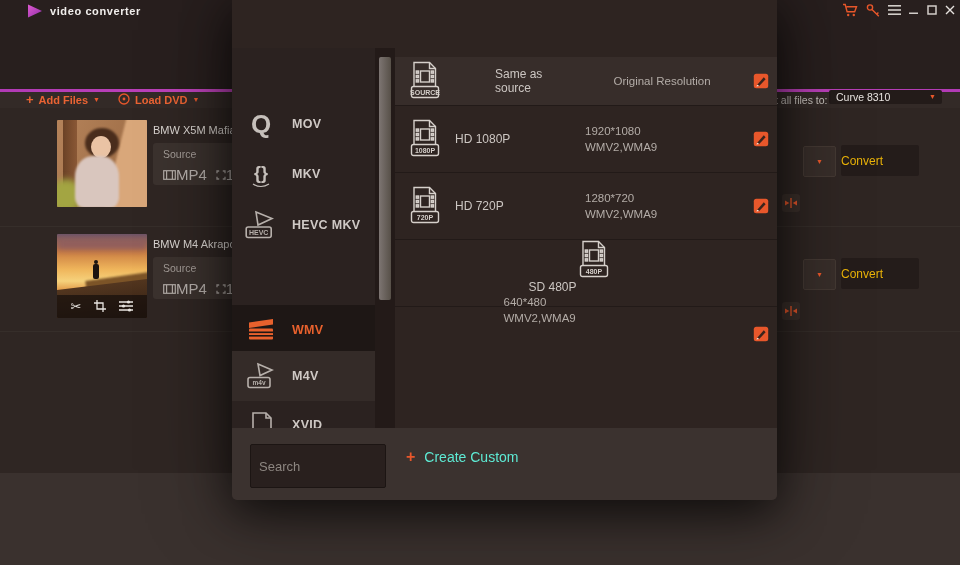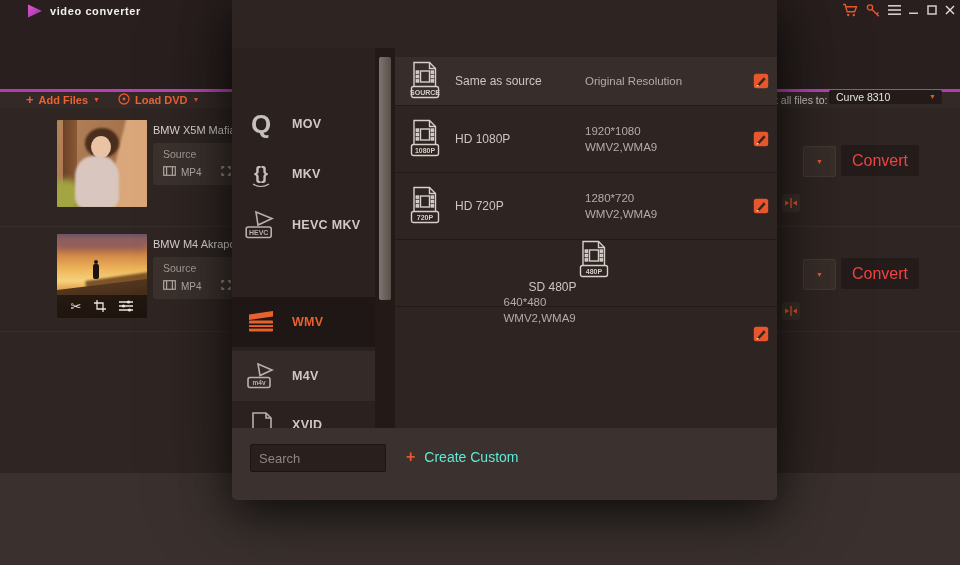--- a/index.html
+++ b/index.html
@@ -48,28 +48,28 @@
      transform:rotate(-7deg);}
   .t2-person{position:absolute;left:36px;top:30px;width:6px;height:15px;background:#1c1410;border-radius:2px;}
   .t2-person:before{content:"";position:absolute;left:1px;top:-4px;width:4px;height:4px;border-radius:50%;background:#1c1410;}
   .thumb-tools{position:absolute;left:0;bottom:0;width:90px;height:23px;background:rgba(22,15,13,.72);
      display:flex;align-items:center;justify-content:center;gap:13px;}
   .thumb-tools .glyph{color:#e9e5e1;font-size:13px;line-height:13px;cursor:pointer;}
 
   .file-title{font-size:11px;color:#d9d4d0;white-space:nowrap;}
   .src-panel{width:140px;height:42px;background:#3b322e;border-radius:3px;}
   .src-label{position:absolute;left:10px;top:5px;font-size:10.5px;color:#a29b96;}
-  .src-row{position:absolute;left:10px;top:23px;display:flex;align-items:center;gap:5px;
-     font-size:10px;color:#b5aeaa;white-space:nowrap;}
+  .src-row{position:absolute;left:10px;top:23px;display:flex;align-items:center;
+     font-size:15px;color:#b5aeaa;white-space:nowrap;}
   .src-row .sp{width:9px;}
 
   .dd-btn{width:31px;height:29px;background:#382e2a;border:1px solid #443933;border-radius:2px;
      display:flex;align-items:center;justify-content:center;cursor:pointer;}
   .convert-btn{width:78px;height:31px;background:#241c1a;border-radius:2px;display:flex;align-items:center;
-     justify-content:center;font-size:16px;color:#ef4444;cursor:pointer;}
+     font-size:12px;color:#eab308;cursor:pointer;}
   .merge-btn{width:18px;height:18px;background:#3b302b;border-radius:3px;display:flex;align-items:center;
      justify-content:center;cursor:pointer;}
 
   
   .dialog{left:232px;top:0;width:545px;height:500px;background:#2e2421;z-index:5;
      border-radius:0 0 5px 5px;box-shadow:0 12px 45px rgba(0,0,0,.65),0 0 90px rgba(0,0,0,.35);}
   .tabbar{position:absolute;left:0;top:0;width:545px;height:46px;background:#2a211f;
      border-bottom:2px solid #e8552b;display:flex;}
   .tab{flex:1;display:flex;align-items:center;justify-content:center;font-size:12px;color:#d3cecb;cursor:pointer;}
   .tab.active{color:#e8612d;}
@@ -81,31 +81,31 @@
   .fmt-icon{width:32px;height:32px;margin-left:13px;flex:none;display:flex;align-items:center;justify-content:center;}
   .fmt-label{margin-left:15px;font-size:12.5px;font-weight:bold;color:#cfc9c5;letter-spacing:.3px;}
   .fmt-row.selected .fmt-label{color:#e8612d;}
 
   .list-gap{position:absolute;left:143px;top:48px;width:20px;height:380px;background:#231a18;}
   .scroll-thumb{position:absolute;left:147px;top:57px;width:12px;height:243px;border-radius:2px;
      background:linear-gradient(90deg,#7d7572,#575048);cursor:pointer;}
 
   .rightlist{position:absolute;left:163px;top:48px;width:382px;height:380px;background:#2e2421;overflow:hidden;}
   .prof-row{position:absolute;left:0;width:382px;border-bottom:1px solid #221a18;display:flex;align-items:center;cursor:pointer;}
-  .prof-row.light{background:#372d2a;}
+  .prof-row.light{background:#372d2a;gap:40px;}
   .prof-icon{width:30px;height:40px;margin-left:15px;flex:none;}
   .prof-name{margin-left:15px;width:130px;font-size:12px;color:#ccc6c2;}
   .prof-spec{width:165px;font-size:11.5px;color:#b3aca7;line-height:16px;}
   .badge-bg{fill:#2e2421;}
   .prof-row.light .badge-bg{fill:#372d2a;}
   .edit-btn{margin-left:auto;margin-right:8px;width:16px;height:16px;cursor:pointer;flex:none;}
 
   .dlg-bottombar{position:absolute;left:0;top:428px;width:545px;height:72px;background:#3b322f;border-radius:0 0 5px 5px;}
   .search-input{position:absolute;left:18px;top:16px;width:118px;height:26px;background:#29201e;border:1px solid #1c1513;
-     border-radius:2px;color:#cfc9c4;font-size:13px;padding:0 8px;outline:none;font-family:inherit;}
+     border-radius:2px;color:#cfc9c4;font-size:13px;padding:8px 8px;outline:none;font-family:inherit;}
   .search-input::placeholder{color:#8d8681;}
   .create-custom{position:absolute;left:174px;top:21px;display:flex;align-items:center;gap:9px;cursor:pointer;}
   .create-custom .plus{color:#e8572b;font-size:16px;font-weight:bold;line-height:16px;}
   .create-custom .lbl{color:#5eead4;font-size:14px;}
 </style>
 </head>
 <body>
 
 <div id="app">
 
@@ -320,21 +320,21 @@
           <svg width="32" height="30" viewBox="0 0 32 30" fill="none" stroke="#b7b0ab" stroke-width="1.6">
             <path d="M11 2 L27 8.5 L13 15 Z"></path>
               <rect x="1.2" y="17" width="25" height="10.5" rx="2"></rect>
             <text x="13.7" y="25.3" font-size="7" font-weight="bold" fill="#b7b0ab" stroke="none" text-anchor="middle">HEVC</text>
           </svg>
         </span>
         <span class="fmt-label">HEVC MKV</span>
       </div>
 
 
-      <div class="fmt-row selected" style="top:249px;">
+      <div class="fmt-row selected" style="top:257px;">
         <span class="fmt-icon">
           <svg width="28" height="24" viewBox="0 0 28 24">
             <path d="M2 4.5 L26 1 L26 6.5 L2 10 Z" fill="#e8612d"></path>
             <rect x="2" y="10.5" width="24" height="11" rx="1" fill="#e8612d"></rect>
             <rect x="2" y="13.5" width="24" height="1.6" fill="#1e1715"></rect>
             <rect x="2" y="17" width="24" height="1.6" fill="#1e1715"></rect>
           </svg>
         </span>
         <span class="fmt-label">WMV</span>
       </div>

